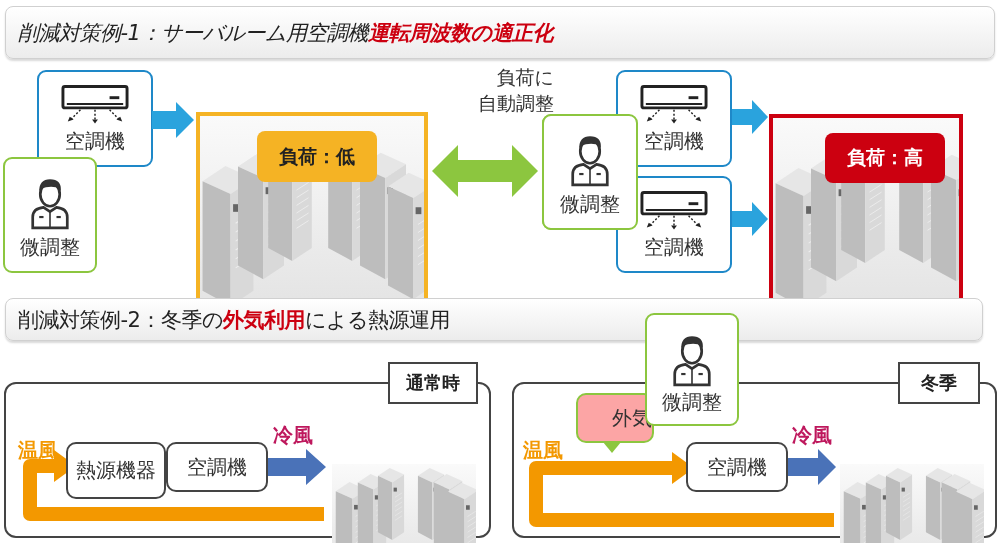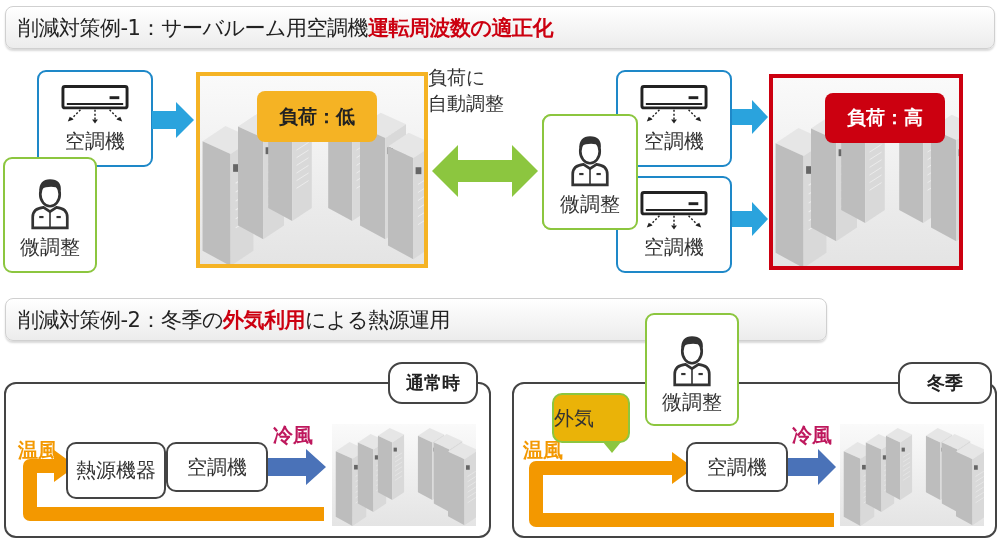--- a/index.html
+++ b/index.html
@@ -8,24 +8,24 @@
   .abs { position: absolute; }
   .header-bar { border: 1px solid #d0d0d0; border-radius: 8px;
     background: linear-gradient(#ffffff, #ececec); box-shadow: 0 2px 2px rgba(0,0,0,0.15);
     display: flex; align-items: center; padding-left: 12px; font-size: 21px; color: #222; letter-spacing: -0.5px; }
   .red { color: #cc0010; font-weight: bold; }
   .box { border-radius: 9px; background: #fff; display: flex; flex-direction: column; align-items: center; justify-content: flex-end; }
   .blue-box { border: 2.5px solid #1e88c8; }
   .green-box { border: 2.5px solid #8cc63f; }
   .lbl { font-size: 20px; color: #333; }
   .badge { border-radius: 8px; color: #222; font-size: 19px; font-weight: bold; display: flex; align-items: center; justify-content: center; }
-  .room { background: linear-gradient(#fafafa, #e4e4e4); overflow: hidden; }
+  .room { background: linear-gradient(#fafafa, #e4e4e4); overflow: hidden; margin-top: 40px; }
   .plain-box { border: 2px solid #444; border-radius: 10px; background: #fff; display:flex; align-items:center; justify-content:center; font-size: 20px; color:#333; }
   .panel { border: 2px solid #444; border-radius: 12px; }
-  .tag { border: 2px solid #444; border-radius: 14px; background:#fff; display:flex; align-items:center; justify-content:center; font-size: 18px; font-weight: bold; color:#222; }
+  .tag { border: 2px solid #444; border-radius: 0; background:#fff; display:flex; align-items:center; justify-content:center; font-size: 18px; font-weight: bold; color:#222; }
   .warm { color: #f39800; font-size: 20px; font-weight: bold; margin-top: 13px; }
   .cool { color: #be185d; font-size: 20px; font-weight: bold; }
 </style>
 </head>
 <body>
 
 <svg width="0" height="0" style="position:absolute">
   <defs>
     <symbol id="ac" viewBox="0 0 70 40">
       <rect x="2" y="2" width="66" height="22" rx="2" fill="#fff" stroke="#222" stroke-width="3"></rect>
@@ -57,21 +57,21 @@
           <line x1="26" y1="52" x2="37" y2="45"></line>
         <line x1="26" y1="59" x2="37" y2="52"></line>
           <line x1="26" y1="66" x2="37" y2="59"></line>
         <line x1="26" y1="73" x2="37" y2="66"></line>
           <line x1="26" y1="80" x2="37" y2="73"></line>
       </g>
     </symbol>
   </defs>
 </svg>
 
-<div class="abs header-bar" style="left:5px;top:6px;width:990px;height:43px;">
+<div class="abs header-bar" style="left:5px;top:6px;width:990px;height:53px;font-style:italic;">
   <span>削減対策例-1：サーバルーム用空調機 </span>
   <span class="red">運転周波数の適正化</span>
 </div>
 
 <div class="abs box blue-box" style="left:37px;top:70px;width:116px;height:97px;padding-bottom:10px;">
   <svg width="68" height="40" style="margin-bottom:4px;">
       <use href="#ac"></use>
     </svg>
   <span class="lbl">空調機</span>
 </div>
@@ -92,21 +92,21 @@
     <use href="#rack" x="2" y="50" width="52" height="140"></use>
     <use href="#rack" x="38" y="35" width="46" height="130"></use>
     <use href="#rack" x="68" y="25" width="44" height="120"></use>
     <use href="#rack" x="128" y="25" width="44" height="120"></use>
     <use href="#rack" x="160" y="35" width="46" height="130"></use>
     <use href="#rack" x="188" y="50" width="46" height="140"></use>
   </svg>
   <div class="abs badge" style="left:57px;top:15px;width:120px;height:51px;background:#f5b324;">負荷：低</div>
 </div>
 
-<div class="abs" style="left:428px;top:64px;width:106px;text-align:left;font-size:19px;line-height:26px;color:#333;">
+<div class="abs" style="left:448px;top:64px;width:106px;text-align:right;font-size:19px;line-height:26px;color:#333;">
   <div>負荷に</div>
   <div>自動調整</div>
 </div>
 
 <svg class="abs" style="left:432px;top:145px;" width="106" height="52">
   <polygon points="0,26 26,0 26,15 80,15 80,0 106,26 80,52 80,37 26,37 26,52" fill="#8cc63f"></polygon>
 </svg>
 
 <div class="abs box green-box" style="left:542px;top:114px;width:96px;height:116px;padding-bottom:10px;">
   <svg width="44" height="54" style="margin-bottom:4px;">
@@ -146,21 +146,21 @@
     <use href="#rack" x="2" y="50" width="52" height="140"></use>
     <use href="#rack" x="38" y="35" width="46" height="130"></use>
     <use href="#rack" x="68" y="25" width="44" height="120"></use>
     <use href="#rack" x="126" y="25" width="44" height="120"></use>
     <use href="#rack" x="158" y="35" width="46" height="130"></use>
     <use href="#rack" x="186" y="50" width="46" height="140"></use>
   </svg>
   <div class="abs badge" style="left:52px;top:15px;width:120px;height:50px;background:#cc0010;color:#fff;">負荷：高</div>
 </div>
 
-<div class="abs header-bar" style="left:5px;top:298px;width:822px;height:43px;align-items:center;">
+<div class="abs header-bar" style="left:5px;top:298px;width:978px;height:43px;align-items:center;">
   <span>削減対策例-2：冬季の</span>
   <span class="red">外気利用</span>
   <span>による熱源運用</span>
 </div>
 
 <div class="abs panel" style="left:4px;top:382px;width:487px;height:156px;"></div>
 <div class="abs tag" style="left:388px;top:362px;width:90px;height:42px;">通常時</div>
 <span class="abs warm" style="left:18px;top:424px;">温風</span>
 <span class="abs cool" style="left:273px;top:422px;">冷風</span>
 <svg class="abs" style="left:18px;top:442px;" width="310" height="82">
@@ -177,33 +177,33 @@
     <use href="#rack" x="2" y="18" width="34" height="84"></use>
     <use href="#rack" x="24" y="10" width="32" height="78"></use>
     <use href="#rack" x="44" y="4" width="30" height="72"></use>
     <use href="#rack" x="84" y="4" width="30" height="72"></use>
     <use href="#rack" x="100" y="10" width="32" height="78"></use>
     <use href="#rack" x="116" y="18" width="30" height="84"></use>
   </svg>
 </div>
 
 <div class="abs panel" style="left:512px;top:382px;width:485px;height:156px;"></div>
-<div class="abs tag" style="left:898px;top:362px;width:94px;height:42px;font-family:Liberation Mono, monospace;">冬季</div>
+<div class="abs tag" style="left:898px;top:362px;width:82px;height:42px;font-family:Liberation Mono, monospace;">冬季</div>
 <span class="abs warm" style="left:523px;top:424px;">温風</span>
 <span class="abs cool" style="left:792px;top:422px;">冷風</span>
 <svg class="abs" style="left:524px;top:452px;" width="320" height="78">
   <path d="M310,68 L12,68 L12,16 L150,16" fill="none" stroke="#f39800" stroke-width="14" stroke-linejoin="round"></path>
   <polygon points="148,0 170,16 148,32" fill="#f39800"></polygon>
 </svg>
 <div class="abs plain-box" style="left:686px;top:442px;width:102px;height:50px;">空調機</div>
 <svg class="abs" style="left:788px;top:449px;" width="48" height="36">
   <polygon points="0,9 30,9 30,0 48,18 30,36 30,27 0,27" fill="#4a72b8"></polygon>
 </svg>
 
-<div class="abs" style="left:552px;top:393px;width:78px;height:50px;border:2.5px solid #8cc63f;border-radius:10px;background:#eab308;display:flex;align-items:center;justify-content:flex-start;font-size:20px;color:#333;">
+<div class="abs" style="left:576px;top:393px;width:78px;height:50px;border:2.5px solid #8cc63f;border-radius:10px;background:#fca5a5;display:flex;align-items:center;justify-content:flex-end;font-size:20px;color:#333;">
   <span>外気</span>
 </div>
 <svg class="abs" style="left:603px;top:442px;" width="18" height="12">
   <polygon points="0,0 18,0 9,11" fill="#8cc63f"></polygon>
 </svg>
 
 <div class="abs box green-box" style="left:645px;top:313px;width:94px;height:113px;padding-bottom:8px;">
   <svg width="44" height="54" style="margin-bottom:2px;">
       <use href="#person"></use>
     </svg>

